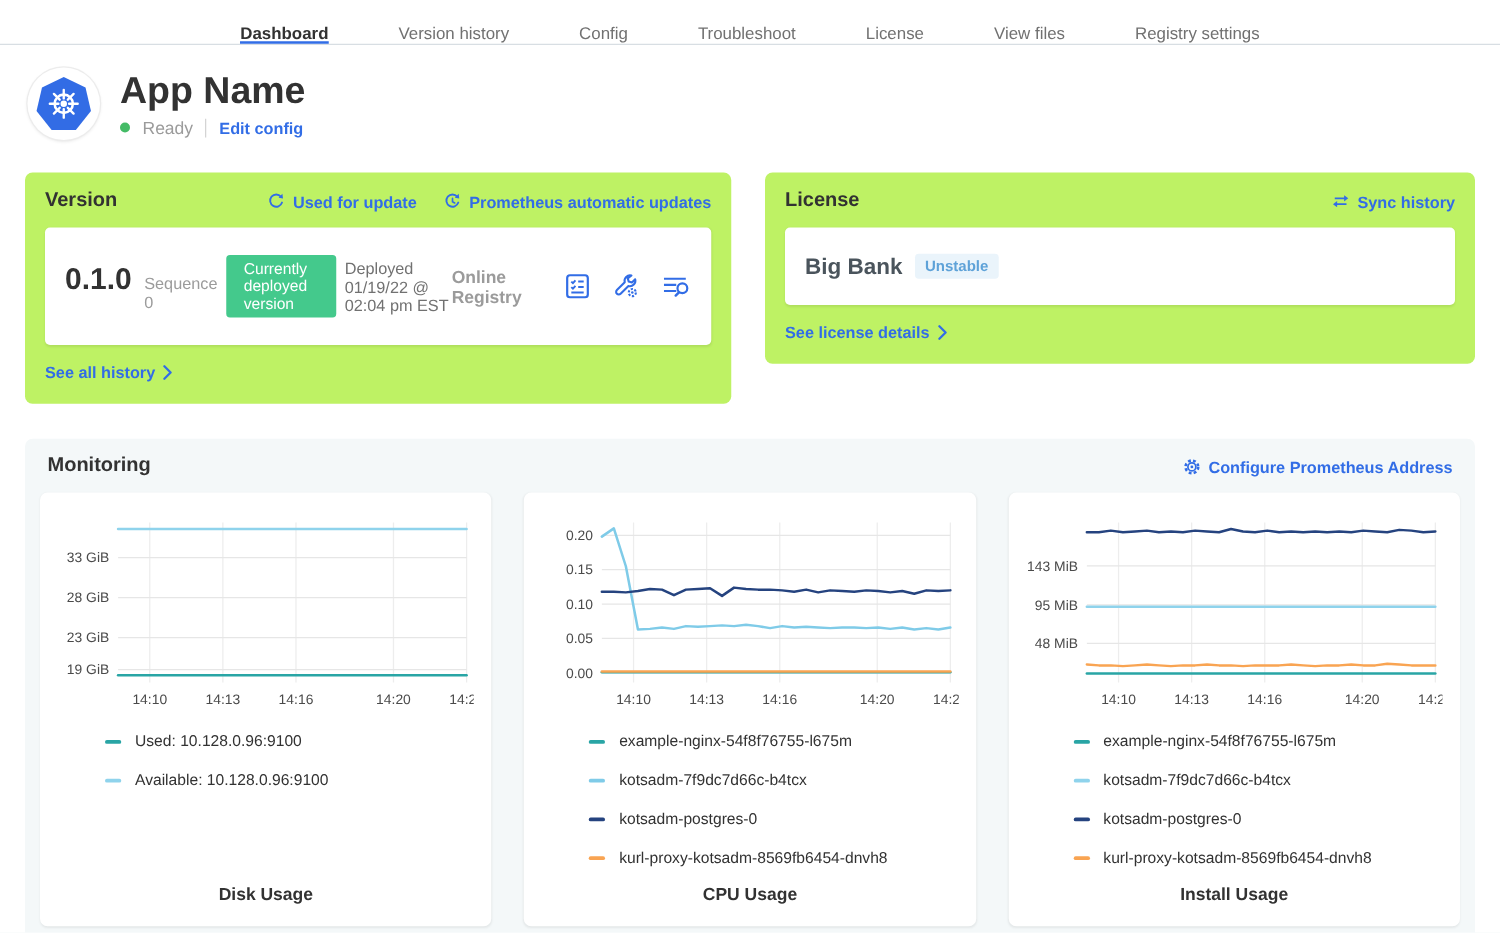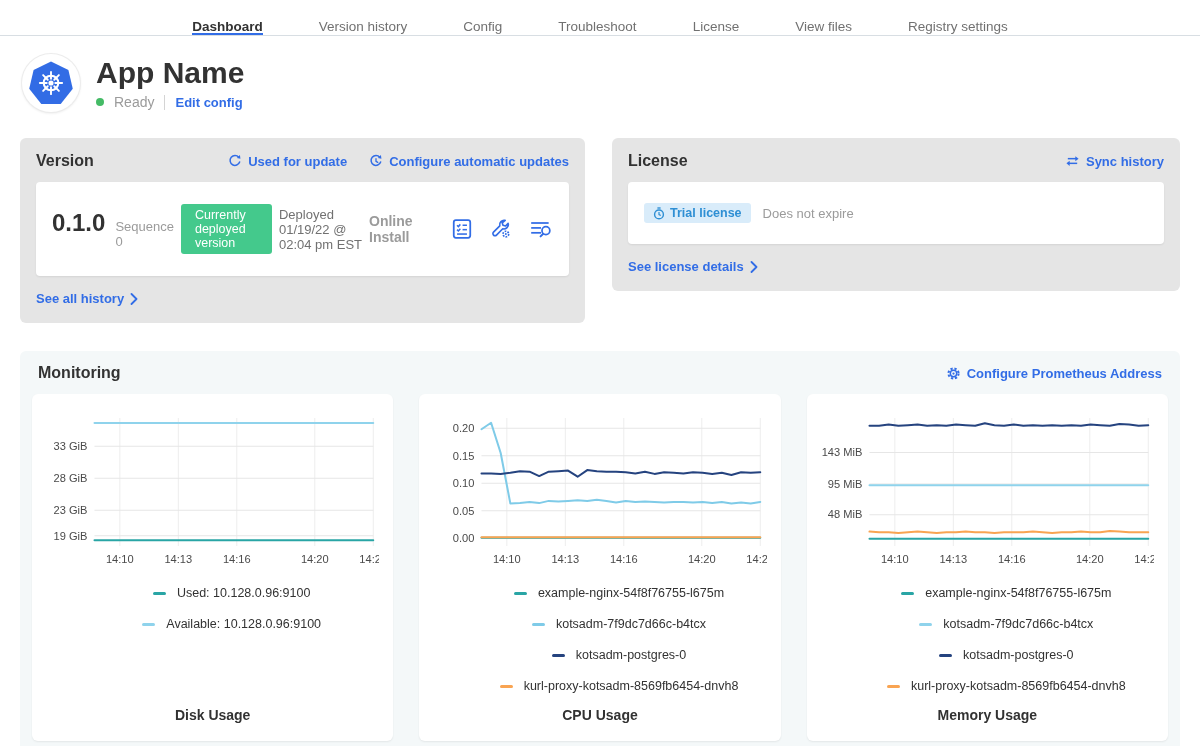--- a/index.html
+++ b/index.html
@@ -27,21 +27,21 @@
     display:flex; align-items:center; justify-content:center;
   }
   .app-title { font-size:30px; font-weight:bold; color:#323232; line-height:1.1; }
   .app-status-row { display:flex; align-items:center; gap:10px; margin-top:5px; }
   .status-dot { width:8px; height:8px; border-radius:50%; background:#44bb66; }
   .status-text { font-size:14px; color:#9b9b9b; }
   .v-divider { width:1px; height:15px; background:#d4d4d4; }
   .link { color:#326de6; font-size:13px; font-weight:bold; cursor:pointer; text-decoration:none; display:inline-flex; align-items:center; gap:6px; }
   
   .cards-row { display:flex; gap:27px; padding:12px 20px 0 20px; align-items:flex-start; }
-  .card { background:#e5e5e5; border-radius:6px; padding:14px 16px 16px 16px; }
+  .card { background:#bef264; border-radius:6px; padding:14px 16px 16px 16px; }
   .card-version { width:565px; }
   .card-license { width:568px; }
   .card-head { display:flex; align-items:center; justify-content:space-between; margin-bottom:12px; }
   .card-title { font-size:16px; font-weight:bold; color:#323232; }
   .card-head-links { display:flex; align-items:center; gap:22px; }
   .white-box {
     background:#fff; border-radius:4px; box-shadow:0 1px 2px rgba(0,0,0,.08);
     padding:13px 16px;
   }
   
@@ -76,21 +76,21 @@
   
   .monitoring { margin:28px 20px 0 20px; background:#f4f8f9; border-radius:6px; padding:13px 12px 14px 12px; }
   .mon-head { display:flex; align-items:center; justify-content:space-between; padding:0 6px; margin-bottom:12px; }
   .charts-row { display:flex; gap:26px; }
   .chart-card {
     background:#fff; border-radius:6px; box-shadow:0 1px 2px rgba(0,0,0,.07);
     width:362px; min-height:343px; padding:14px 14px 10px 14px;
     display:flex; flex-direction:column;
   }
   .chart-svg { width:100%; height:162px; display:block; }
-  .legend { margin:16px 0 0 38px; display:flex; flex-direction:column; gap:17px;align-items:center; }
+  .legend { margin:16px 0 0 38px; display:flex; flex-direction:column; gap:17px; }
   .legend-item { display:flex; align-items:center; gap:11px; }
   .swatch { width:13px; height:3px; border-radius:2px; flex:0 0 auto; }
   .legend-label { font-size:12.5px; color:#323232; }
   .chart-title { margin-top:auto; text-align:center; font-size:14px; font-weight:bold; color:#323232; padding:14px 0 8px 0; }
   svg text { font-family:"Liberation Sans", sans-serif; }
 </style>
 </head>
 <body>
 
 <nav class="nav">
@@ -144,35 +144,35 @@
               <polygon points="13.6,1.2 14.2,5.4 10.1,4.7" fill="#326de6"></polygon>
             </svg>
           <span>Used for update</span>
         </a>
         <a class="link">
           <svg width="14" height="14" viewBox="0 0 16 16">
               <path d="M13.3 9.2a5.6 5.6 0 1 1-1-5.4" fill="none" stroke="#326de6" stroke-width="1.7" stroke-linecap="round"></path>
               <polygon points="13.6,1.2 14.2,5.4 10.1,4.7" fill="#326de6"></polygon>
               <path d="M8 5.4v3l2 1.2" fill="none" stroke="#326de6" stroke-width="1.5" stroke-linecap="round"></path>
             </svg>
-          <span>Configure automatic updates</span>
+          <span>Prometheus automatic updates</span>
         </a>
       </div>
     </div>
 
     <div class="white-box version-box">
       <div class="ver-left">
         <div class="ver-line">
           <span class="ver-number">0.1.0</span>
           <span class="ver-seq">Sequence 0</span>
         </div>
         <span class="badge-green">Currently deployed version</span>
         <span class="ver-deployed">Deployed 01/19/22 @ 02:04 pm EST</span>
       </div>
-      <div class="ver-install-type">Online Install</div>
+      <div class="ver-install-type">Online Registry</div>
       <div class="ver-actions">
         <span class="icon-btn">
           <svg width="22" height="22" viewBox="0 0 20 20">
               <rect x="2.5" y="2" width="15" height="16" rx="2" fill="none" stroke="#326de6" stroke-width="1.6"></rect>
               <path d="M5.5 6.6l1.2 1.2 1.8-2" fill="none" stroke="#326de6" stroke-width="1.4"></path>
               <line x1="10.5" y1="6.6" x2="14.5" y2="6.6" stroke="#326de6" stroke-width="1.4"></line>
               <path d="M5.5 10.6l1.2 1.2 1.8-2" fill="none" stroke="#326de6" stroke-width="1.4"></path>
               <line x1="10.5" y1="10.6" x2="14.5" y2="10.6" stroke="#326de6" stroke-width="1.4"></line>
               <line x1="5.5" y1="14.6" x2="14.5" y2="14.6" stroke="#326de6" stroke-width="1.4"></line>
             </svg>
@@ -214,30 +214,23 @@
             <path d="M3 4.5h9" stroke="#326de6" stroke-width="1.6" fill="none"></path>
             <polygon points="11,1.8 14.5,4.5 11,7.2" fill="#326de6"></polygon>
             <path d="M13 9.5H4" stroke="#326de6" stroke-width="1.6" fill="none"></path>
             <polygon points="5,6.8 1.5,9.5 5,12.2" fill="#326de6"></polygon>
           </svg>
         <span>Sync history</span>
       </a>
     </div>
 
     <div class="white-box license-box">
-      <div class="lic-row2">
-        <span class="badge-trial">
-          <svg width="12" height="13" viewBox="0 0 12 13">
-              <line x1="4.4" y1="1" x2="7.6" y2="1" stroke="#2e8fd4" stroke-width="1.4"></line>
-              <circle cx="6" cy="7.4" r="4.4" fill="none" stroke="#2e8fd4" stroke-width="1.4"></circle>
-              <path d="M6 5v2.6l1.8 1" fill="none" stroke="#2e8fd4" stroke-width="1.2"></path>
-            </svg>
-          <span>Trial license</span>
-        </span>
-        <span class="lic-expiry">Does not expire</span>
+      <div class="lic-row1">
+        <span class="lic-name">Big Bank</span>
+        <span class="badge-channel">Unstable</span>
       </div>
     </div>
 
     <div class="card-footer-link">
       <a class="link">
         <span>See license details</span>
         <svg width="8" height="12" viewBox="0 0 8 12">
             <polyline points="1.5,1 6.5,6 1.5,11" fill="none" stroke="#326de6" stroke-width="1.8" stroke-linecap="round" stroke-linejoin="round"></polyline>
           </svg>
       </a>
@@ -375,16 +368,16 @@
           </div>
           <div class="legend-item">
             <span class="swatch" style="background: rgb(37, 67, 127);"></span>
             <span class="legend-label">kotsadm-postgres-0</span>
           </div>
           <div class="legend-item">
             <span class="swatch" style="background: rgb(249, 164, 82);"></span>
             <span class="legend-label">kurl-proxy-kotsadm-8569fb6454-dnvh8</span>
           </div>
         </div>
-      <div class="chart-title">Memory Usage</div>
+      <div class="chart-title">Install Usage</div>
     </div>
   </div>
 </section>
 
 </body></html>

